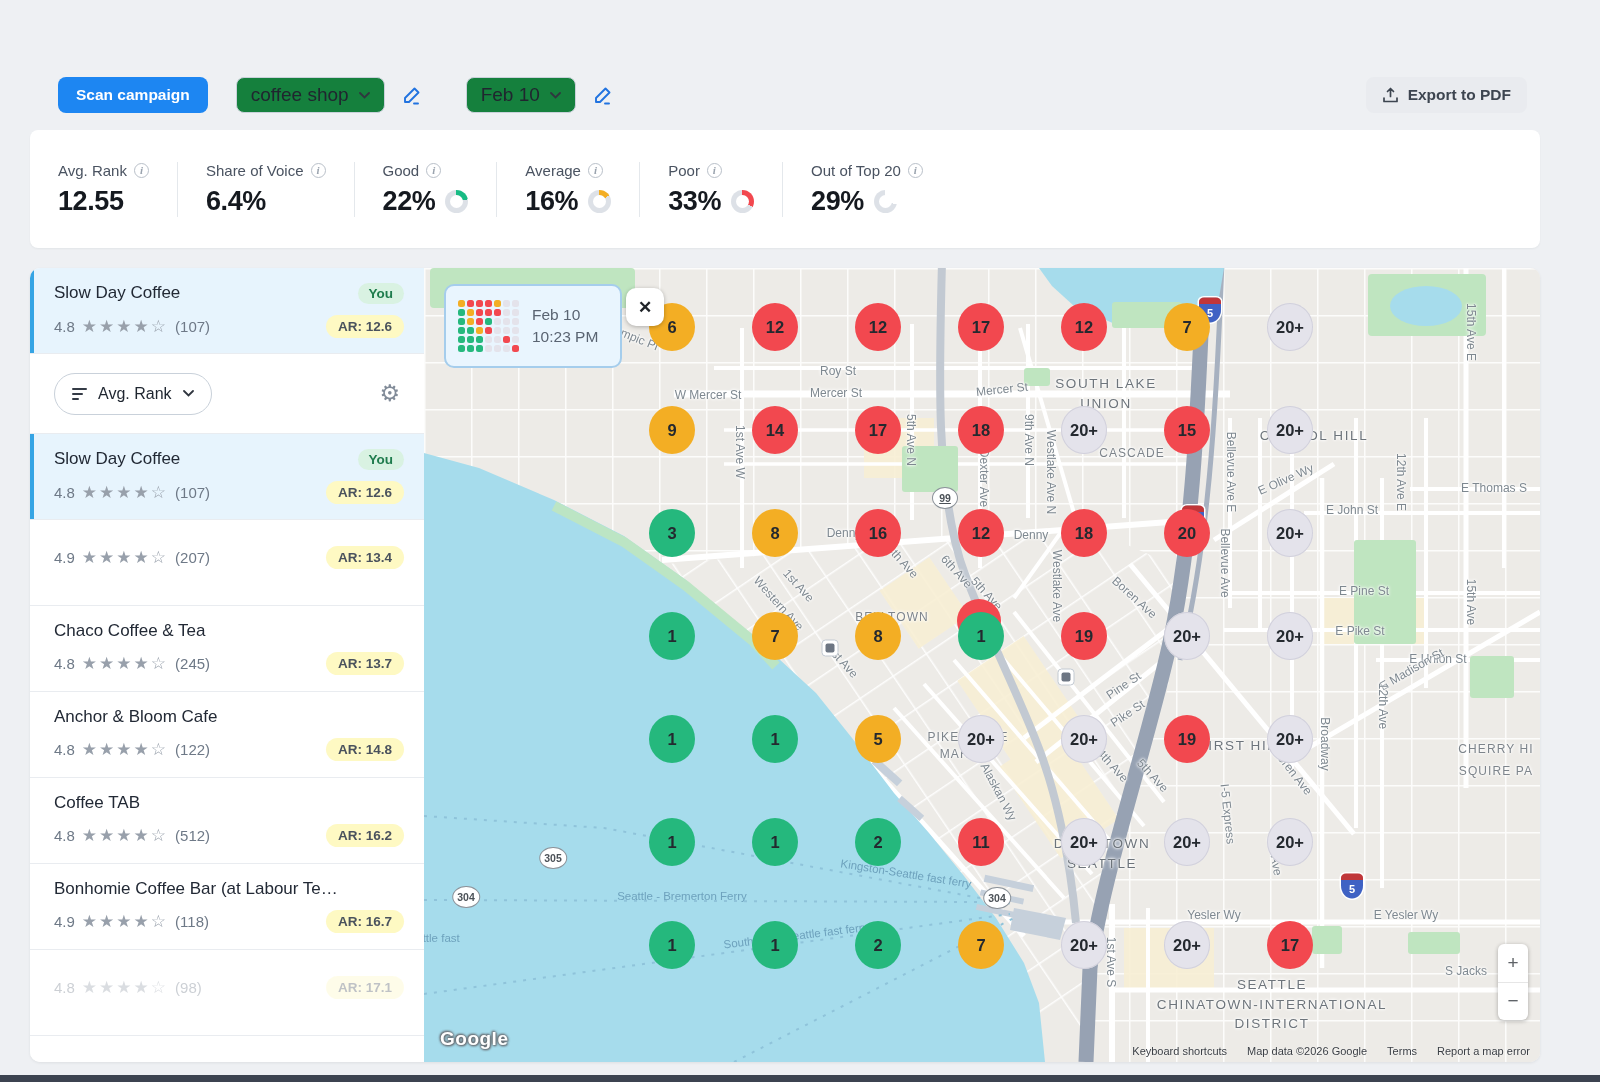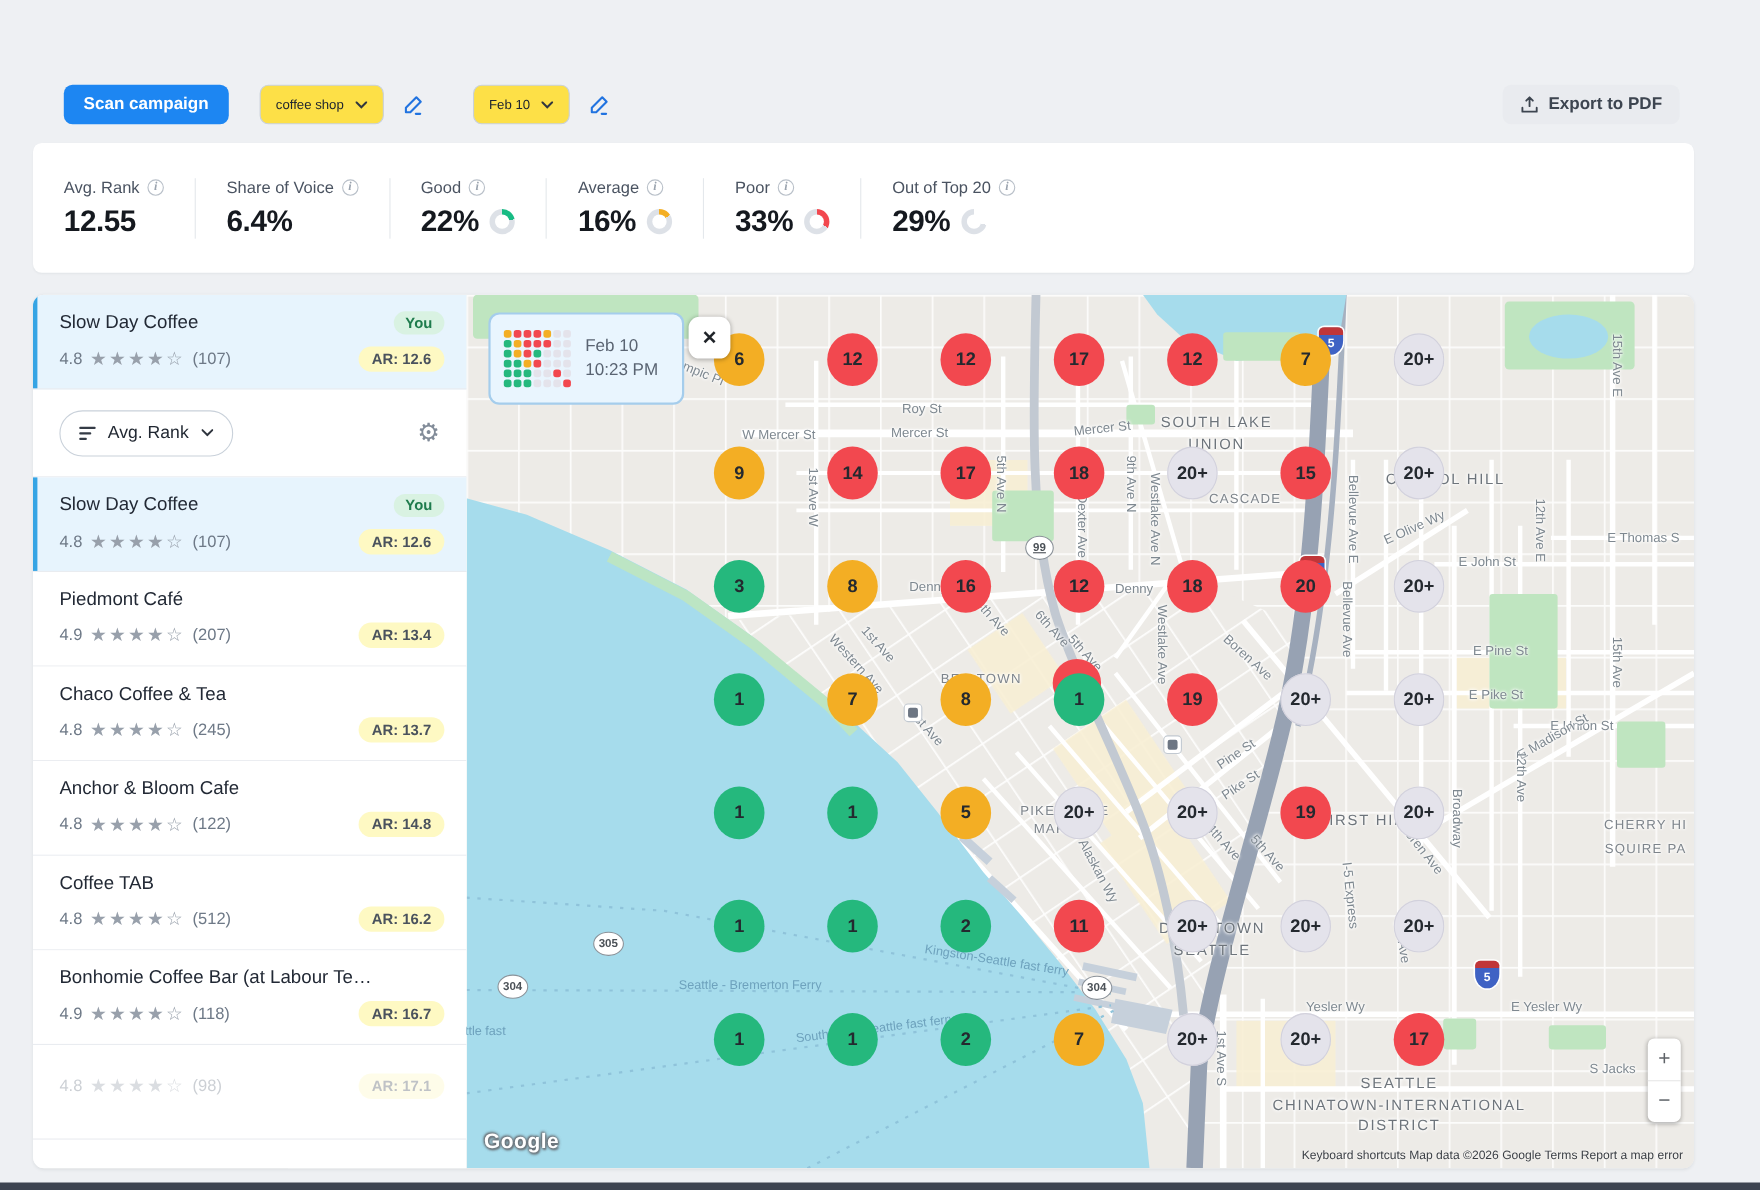--- a/index.html
+++ b/index.html
@@ -8,21 +8,21 @@
   .page { position:absolute; inset:0; }
 
   
   .topnav { position:absolute; top:0; left:0; right:0; height:53px; background:#fcfdfe; border-bottom:1px solid #e5e8ec; display:flex; align-items:flex-end; padding-left:34px; gap:36px; }
   .tab { font-size:16.5px; color:#242b36; padding:14px 2px 15px; cursor:pointer; border-bottom:3px solid transparent; }
   .tab.active { font-weight:700; color:#15181d; border-bottom:3px solid #2173de; }
 
   
   .toolbar { position:absolute; top:77px; left:34px; right:73px; height:36px; display:flex; align-items:center;padding-left:24px; }
   .btn-primary { height:36px; background:#1d86f2; color:#fff; font-weight:700; font-size:15.5px; border:none; border-radius:8px; padding:0 18px; }
-  .select-pill { height:36px; background:#fde047; border:1px solid #c9d1da; border-radius:8px; display:flex; align-items:center; gap:10px; padding:0 14px; font-size:12px; color:#20262f; margin-left:28px; }
+  .select-pill { height:36px; background:#15803d; border:1px solid #c9d1da; border-radius:8px; display:flex; align-items:center; gap:10px; padding:0 14px; font-size:19px; color:#20262f; margin-left:28px; }
   .select-pill.small { margin-left:44px; }
   .chev { width:11px; height:7px; }
   .pencil-btn { background:none; border:none; margin-left:16px; display:flex; align-items:center; }
   .btn-export { margin-left:auto; height:36px; background:#e9ebef; border:none; border-radius:8px; display:flex; align-items:center; gap:9px; padding:0 16px; font-size:15.5px; font-weight:600; color:#3d4550; }
 
   
   .statsbar { position:absolute; top:130px; left:30px; width:1510px; height:118px; background:#fff; border-radius:8px; box-shadow:0 1px 2px rgba(25,32,44,.05); display:flex; align-items:center; padding:0 28px; }
   .stat { padding:0 28px; border-left:1px solid #e4e8ec; }
   .stat:first-child { border-left:none; padding-left:0; }
   .stat-label { display:flex; align-items:center; gap:7px; font-size:15px; color:#4a5361; }
@@ -69,21 +69,21 @@
   .shield-c { position:absolute; min-width:26px; height:22px; transform:translate(-50%,-50%); background:#fff; border:1.6px solid #8b9299; border-radius:50%; color:#4c5258; font-size:10.5px; font-weight:700; display:flex; align-items:center; justify-content:center; padding:0 4px; z-index:4; }
   .tstation { position:absolute; width:17px; height:17px; transform:translate(-50%,-50%); background:#fff; border:1px solid #c2c9d1; border-radius:4px; z-index:3; display:flex; align-items:center; justify-content:center; }
   .tstation i { width:9px; height:9px; background:#6d7683; border-radius:2px; display:block; }
 
   .overlay-card { position:absolute; left:20px; top:16px; width:178px; height:84px; background:#e9f5fe; border:2px solid #a5cdec; border-radius:10px; display:flex; align-items:center; gap:13px; padding:10px 12px; z-index:8; }
   .mini-grid { display:grid; grid-template-columns:repeat(7, 7px); gap:2px; }
   .mini-grid i { width:7px; height:7px; border-radius:2.5px; display:block; }
   .overlay-text { font-size:15.5px; color:#5a6472; line-height:1.4; }
   .close-btn { position:absolute; left:202px; top:20px; width:38px; height:38px; background:#fff; border:none; border-radius:10px; box-shadow:0 1px 4px rgba(0,0,0,.28); font-size:17px; font-weight:700; color:#1f2328; z-index:9; display:flex; align-items:center; justify-content:center; }
   .gmap-logo { position:absolute; left:16px; bottom:12px; font-size:19px; font-weight:700; letter-spacing:.5px; color:#fff; z-index:7; text-shadow:0 0 3px #6a7076,0 0 3px #6a7076,1px 1px 2px #6a7076,-1px -1px 2px #6a7076; }
-  .attrib { position:absolute; right:10px; bottom:5px; display:flex; gap:3px; z-index:7; }
+  .attrib { position:absolute; right:10px; bottom:5px; display:flex; gap:20px; z-index:7; }
   .attrib span { font-size:11px; color:#3a3e44; text-shadow:0 0 2px rgba(255,255,255,.9); }
   .zoomctl { position:absolute; right:12px; bottom:42px; width:30px; height:76px; background:#fff; border-radius:6px; box-shadow:0 1px 4px rgba(0,0,0,.3); z-index:8; display:flex; flex-direction:column; }
   .zoomctl button { flex:1; background:none; border:none; font-size:19px; color:#5f6368; font-weight:400; }
   .zoomctl button:first-child { border-bottom:1px solid #e6e6e6; }
 
   .bottombar { position:absolute; left:0; right:0; bottom:0; height:7px; background:#3c4350; }
 </style>
 </head>
 <body>
 
@@ -223,23 +223,20 @@
               <span class="you-pill">You</span>
             </div>
             <div class="biz-row2">
               <span class="rating-num">4.8</span>
               <span class="stars">★★★★☆</span>
               <span class="review-count">(107)</span>
               <span class="ar-pill">AR: 12.6</span>
             </div>
           </div>
           <div class="biz">
-            <div class="biz-row1">
-              <div class="biz-name">Piedmont Café</div>
-            </div>
             <div class="biz-row2">
               <span class="rating-num">4.9</span>
               <span class="stars">★★★★☆</span>
               <span class="review-count">(207)</span>
               <span class="ar-pill">AR: 13.4</span>
             </div>
           </div>
           <div class="biz">
             <div class="biz-row1">
               <div class="biz-name">Chaco Coffee &amp; Tea</div>

